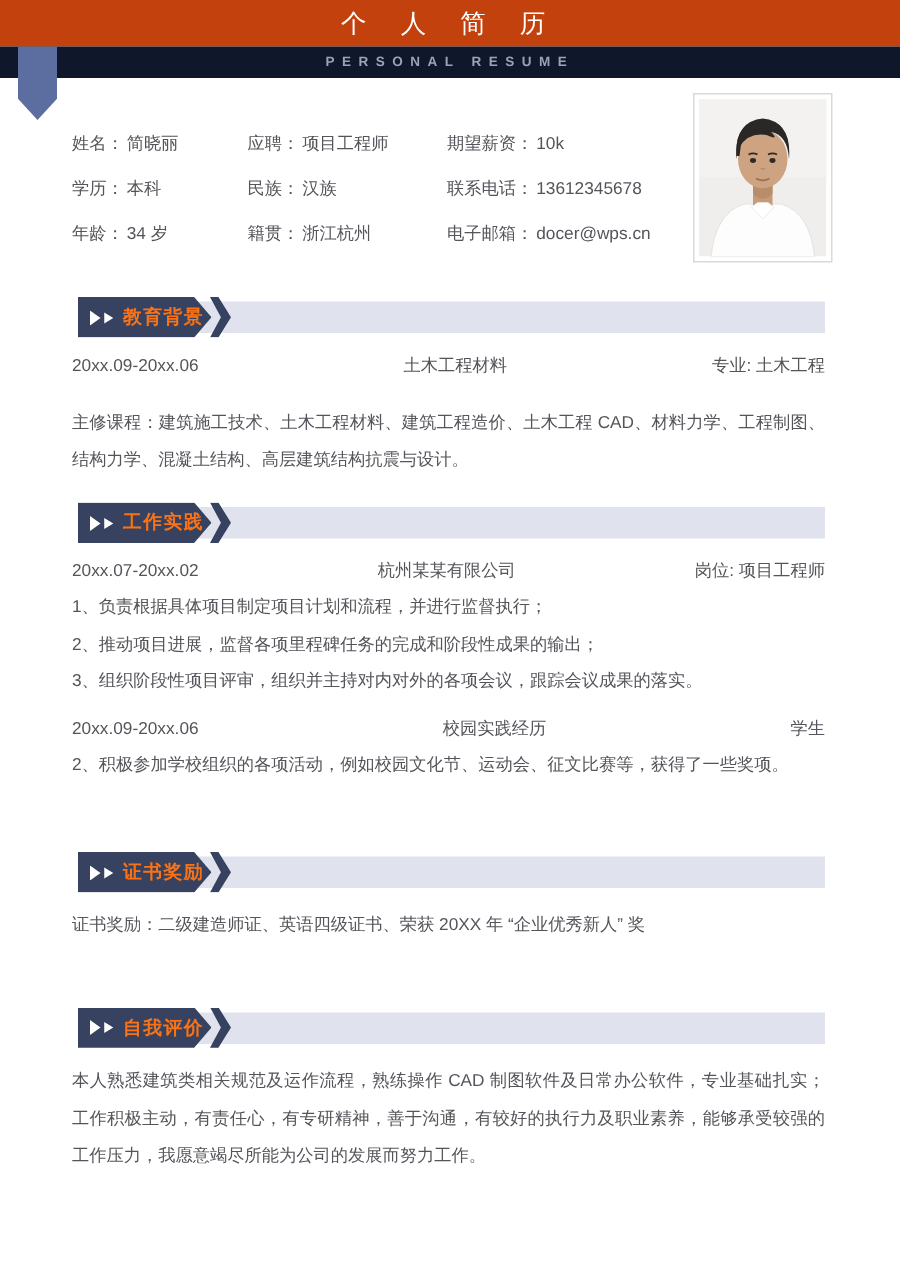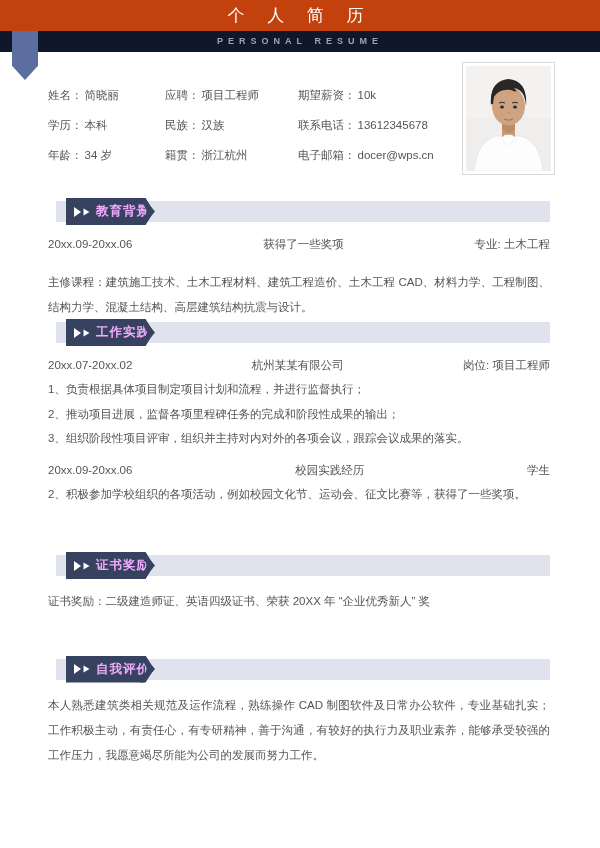--- a/index.html
+++ b/index.html
@@ -60,27 +60,27 @@
     padding:3px;
   }
   .photo svg { display:block; width:85px; height:105px; }
 
   .sec-head { position:relative; height:27px; }
   .sec-band {
     position:absolute; left:8px; right:0; top:3px; bottom:3px;
     background:#e0e3ee;
   }
   .sec-pennant {
-    position:absolute; left:18px; top:0;
+    position:absolute; left:4px; top:0;
     width:89px; height:27px;
     background:#36425f;
     clip-path:polygon(0 0,87% 0,100% 50%,87% 100%,0 100%);
     display:flex; align-items:center;
     padding-left:8px;
-    color:#f0abfc;
+    color:#f97316;
     font-size:12.5px;
     font-weight:bold;
     letter-spacing:1px;
   }
   .sec-pennant .ticon { margin-right:5px; flex:0 0 auto; display:flex; }
   .sec-chevron {
     position:absolute; left:92px; top:0;
     width:14px; height:27px;
     background:#36425f;
     clip-path:polygon(0 0,40% 0,100% 50%,40% 100%,0 100%,52% 50%);
@@ -97,21 +97,21 @@
     line-height:24.5px;
     text-align:justify;
     margin-top:14px;
   }
   .items div {
     font-size:11.5px; color:#54555a;
     line-height:24.5px;
     text-align:justify;
   }
   .sec-edu  { margin-top:0; }
-  .sec-work { }
+  .sec-work { margin-top:16px; }
   .sec-cert { margin-top:46px; }
   .sec-eval { margin-top:42px; }
   .cert-para { margin-top:10px; }
   .eval-para { margin-top:10px; line-height:25px; }
 </style>
 </head>
 <body>
 
 <div class="topbar">
   <span>个 人 简 历</span>
@@ -184,21 +184,21 @@
               <path d="M0,0 L7,5 L0,10 Z" fill="#fff"></path>
               <path d="M9.5,1.4 L15.5,5 L9.5,8.6 Z" fill="#fff"></path>
             </svg>
         </span>
         <span>教育背景</span>
       </div>
       <div class="sec-chevron"></div>
     </div>
     <div class="row3">
       <span>20xx.09-20xx.06</span>
-      <span>获得了一些奖项</span>
+      <span>土木工程材料</span>
       <span>专业: 土木工程</span>
     </div>
     <div class="para">主修课程：建筑施工技术、土木工程材料、建筑工程造价、土木工程 CAD、材料力学、工程制图、结构力学、混凝土结构、高层建筑结构抗震与设计。</div>
   </div>
 
   <div class="sec-work">
     <div class="sec-head">
       <div class="sec-band"></div>
       <div class="sec-pennant">
         <span class="ticon">

